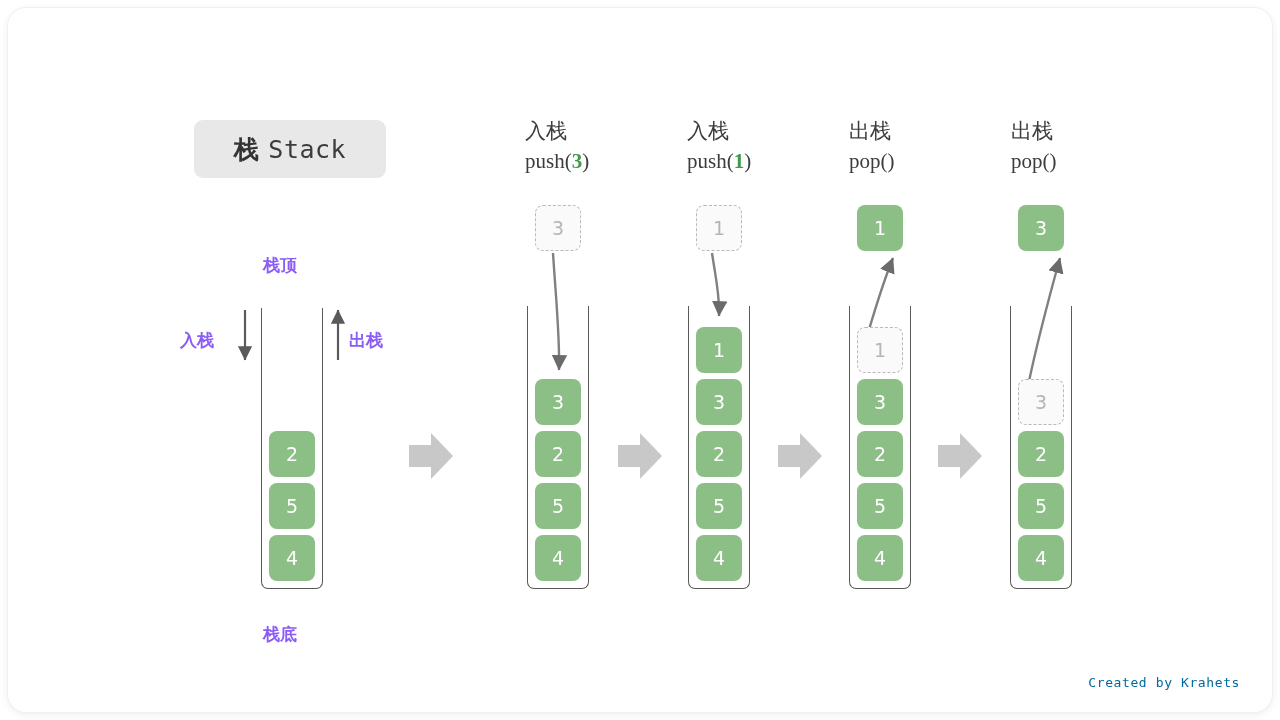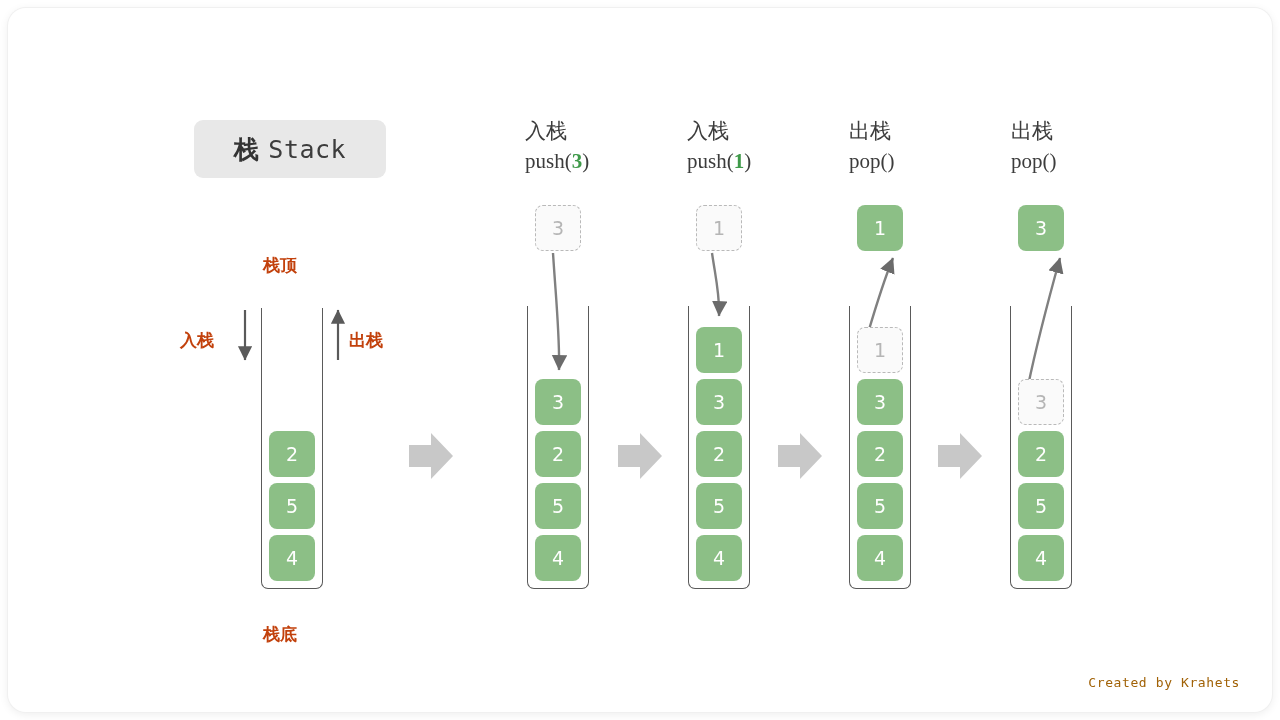--- a/index.html
+++ b/index.html
@@ -58,21 +58,21 @@
     margin-left: 9px;
     letter-spacing: 0.5px;
   }
 
   
   .cjk-bold {
     position: absolute;
     font-family: Liberation Serif, serif;
     font-weight: bold;
     font-size: 17px;
-    color: #c2410c;
+    color: #8b5cf6;
     white-space: nowrap;
   }
 
   
   .stack-col {
     position: absolute;
     width: 62px;
     box-sizing: border-box;
     border-left: 1.6px solid #5a5a5a;
     border-right: 1.6px solid #5a5a5a;
@@ -125,21 +125,21 @@
     font-weight: bold;
   }
 
   
   .credit {
     position: absolute;
     right: 32px;
     bottom: 22px;
     font-family: "DejaVu Sans Mono", monospace;
     font-size: 13px;
-    color: #a16207;
+    color: #0369a1;
     letter-spacing: 0.6px;
   }
 
   svg.layer {
     position: absolute;
     left: 0;
     top: 0;
     width: 1280px;
     height: 720px;
     pointer-events: none;

